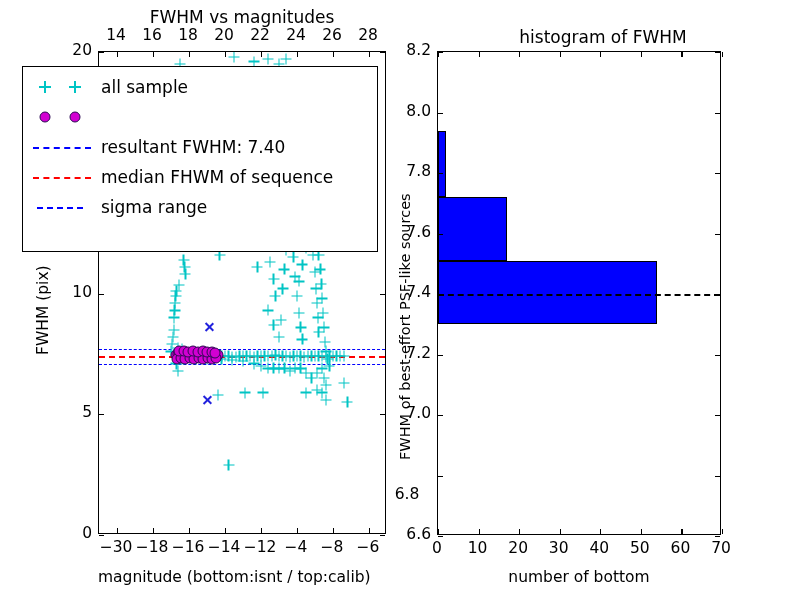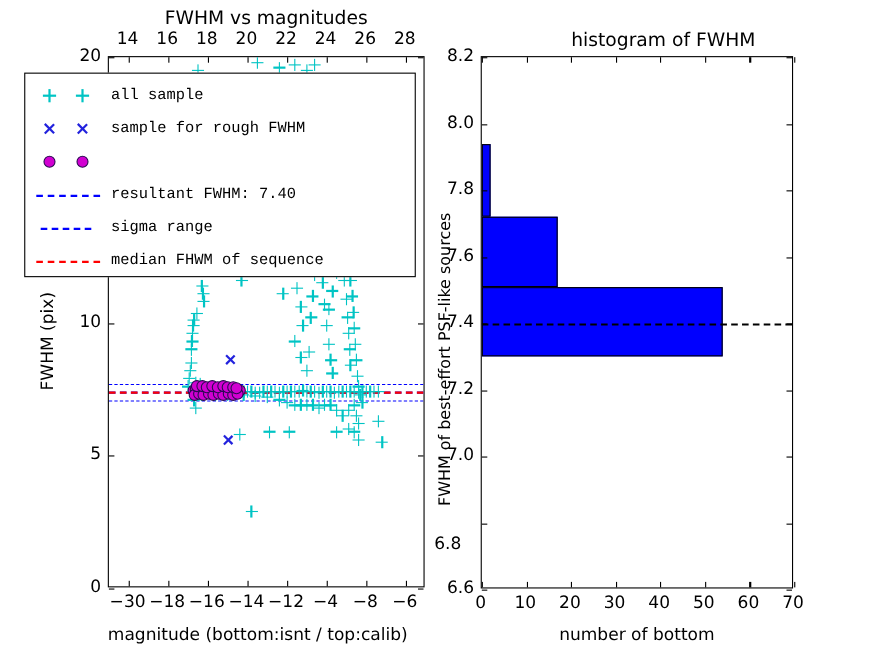--- a/index.html
+++ b/index.html
@@ -112,24 +112,23 @@
     align-items: center;
     height: 30px;
   }
   .legend-handle {
     position: relative;
     width: 78px;
     height: 30px;
     flex: 0 0 78px;
   }
   .legend-label {
-    font-size: 14px;
+    font-size: 17px;
     white-space: nowrap;
     line-height: 1;
-    font-family: Liberation Mono, monospace;
   }
   .lh-marker {
     position: absolute;
     top: 50%;
     transform: translate(-50%, -50%);
   }
   .lh-line {
     position: absolute;
     top: 50%;
     left: 10px; right: 10px;
@@ -416,48 +415,41 @@
     <div class="legend-box" id="left-legend" style="left:22px; top:66px; width:356px; height:186px;">
         <div class="legend-row">
           <div class="legend-handle">
             <div class="marker lh-marker m-plus" style="left:22px; width:12px; height:12px; color:#00c4c4;"></div>
             <div class="marker lh-marker m-plus" style="left:52px; width:12px; height:12px; color:#00c4c4;"></div>
           </div>
           <div class="legend-label">all sample</div>
         </div>
         <div class="legend-row">
           <div class="legend-handle">
-            <div class="marker lh-marker m-cross" style="left:22px; width:12px; height:12px; color:#2222dd;"></div>
-            <div class="marker lh-marker m-cross" style="left:52px; width:12px; height:12px; color:#2222dd;"></div>
-          </div>
-          <div class="legend-label">sample for rough FWHM</div>
-        </div>
-        <div class="legend-row">
-          <div class="legend-handle">
             <div class="marker lh-marker m-dot" style="left:22px; width:11px; height:11px;"></div>
             <div class="marker lh-marker m-dot" style="left:52px; width:11px; height:11px;"></div>
           </div>
         </div>
         <div class="legend-row">
           <div class="legend-handle">
             <div class="lh-line" style="border-top:2.2px dashed #0000ff;"></div>
           </div>
           <div class="legend-label">resultant FWHM: 7.40</div>
         </div>
         <div class="legend-row">
           <div class="legend-handle">
+            <div class="lh-line" style="border-top:2.2px dashed #ff0000;"></div>
+          </div>
+          <div class="legend-label">median FHWM of sequence</div>
+        </div>
+        <div class="legend-row">
+          <div class="legend-handle">
             <div class="lh-line" style="border-top:2px dashed #0000ff; left:14px; right:18px;"></div>
           </div>
           <div class="legend-label">sigma range</div>
-        </div>
-        <div class="legend-row">
-          <div class="legend-handle">
-            <div class="lh-line" style="border-top:2.2px dashed #ff0000;"></div>
-          </div>
-          <div class="legend-label">median FHWM of sequence</div>
         </div>
       </div>
   </div>
 
   <div>
 
     <div class="axis-title" style="left:461px; width:284px; top:29px;">histogram of FWHM</div>
 
     <div id="right-x-ticklabels">
         <div class="tick-label xtick-label" style="left:437px; top:541px;">0</div>

